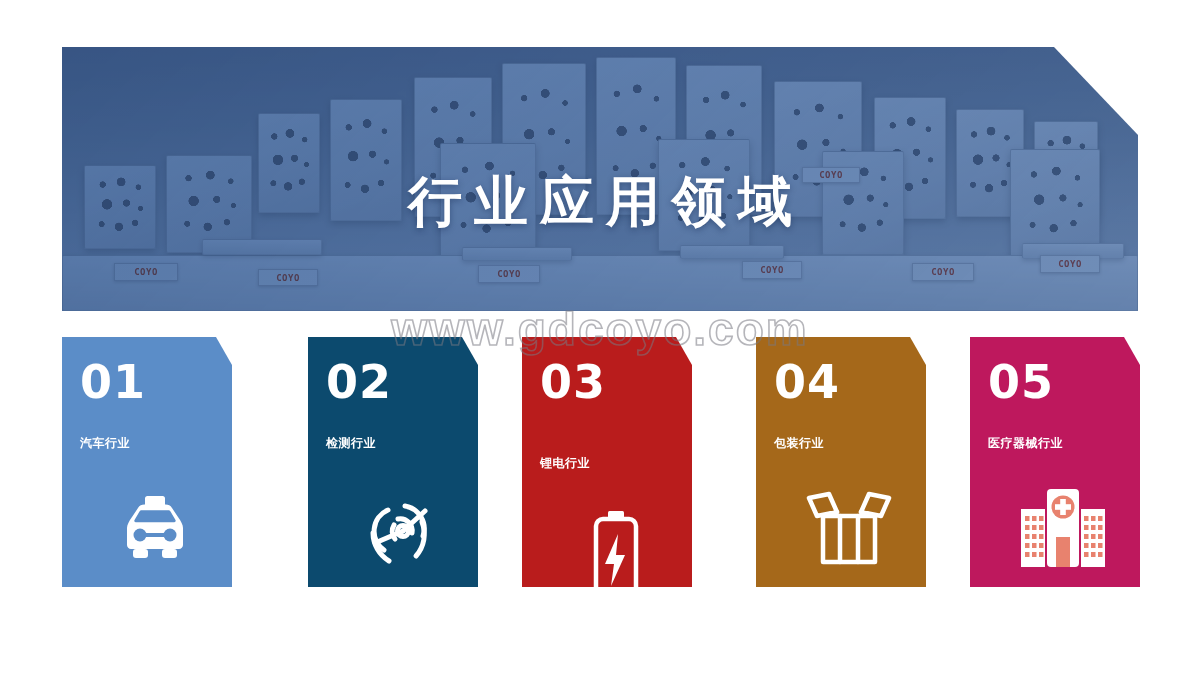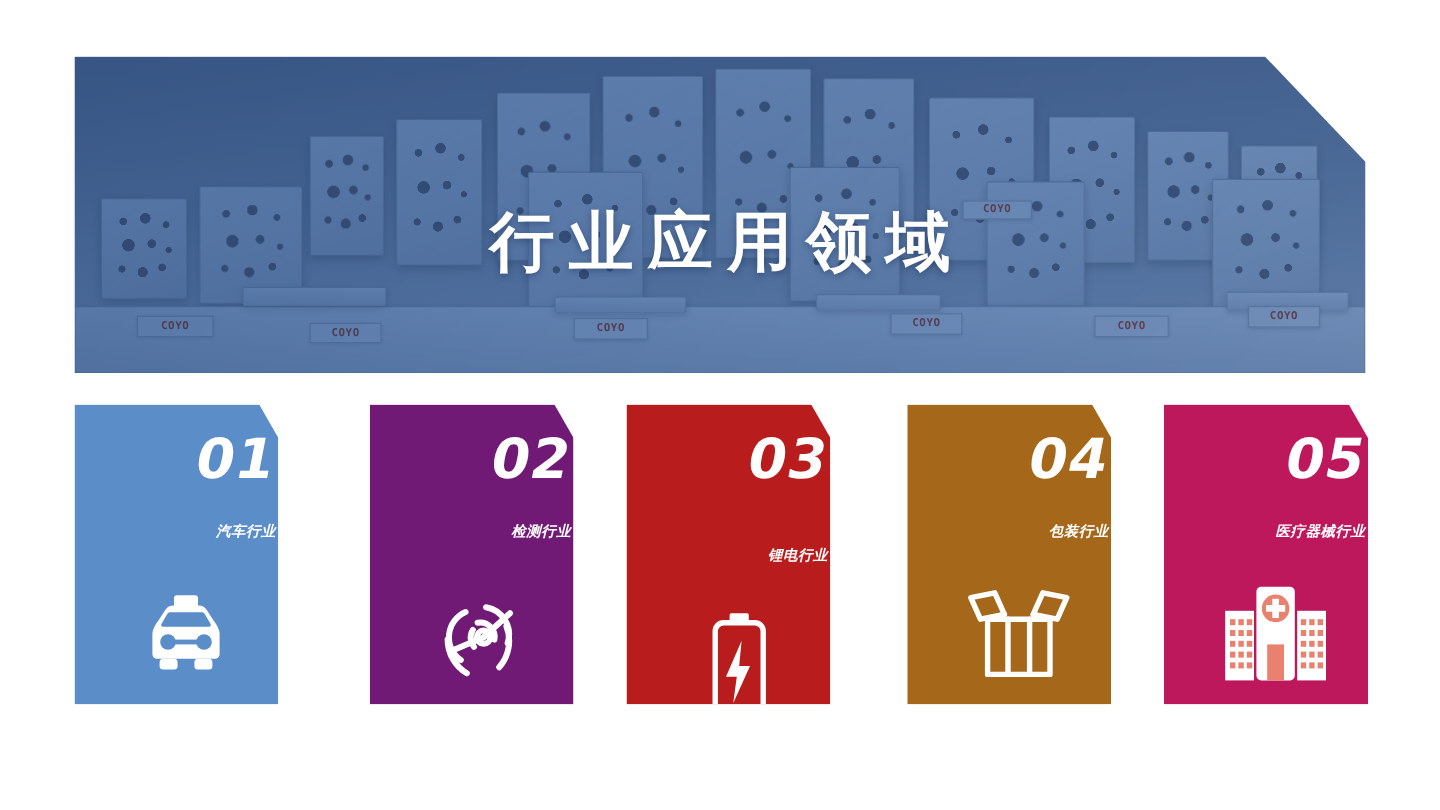--- a/index.html
+++ b/index.html
@@ -117,21 +117,21 @@
     gap:44px;
     z-index:20;
   }
   .card {
     position:relative;
     width:182px; height:250px;
     -webkit-clip-path: polygon(0 0, 154px 0, 100% 28px, 100% 100%, 0 100%);
     clip-path: polygon(0 0, 154px 0, 100% 28px, 100% 100%, 0 100%);
     color:#ffffff;
     padding:22px 2px 0 18px;
-    display:flex; flex-direction:column; align-items:flex-end;font-style:italic;
+    display:flex; flex-direction:column; align-items:flex-start;
   }
   .card-num {
     font-size:46px;
     font-weight:bold;
     line-height:1;
     letter-spacing:1px;
     font-family:"DejaVu Sans","Liberation Sans",sans-serif;
   }
   .card-label {
     margin-top:30px;
@@ -189,41 +189,42 @@
         <div class="coyo-label" style="left:850px; top:216px; width:62px; height:18px;">COYO</div>
         <div class="coyo-label" style="left:978px; top:208px; width:60px; height:18px;">COYO</div>
         <div class="coyo-label" style="left:740px; top:120px; width:58px; height:16px;">COYO</div>
       </div>
       <div class="hero-tint"></div>
       <div class="hero-tint2"></div>
     </div>
     <div class="hero-title">行业应用领域</div>
   </div>
 
+  <div class="watermark">www.gdcoyo.com</div>
 
   <div class="cards">
 
     <div class="card" style="background:#5B8DC8;">
       <div class="card-num">01</div>
       <div class="card-label">汽车行业</div>
       <div class="card-icon">
         <svg width="84" height="72" viewBox="0 0 84 72" fill="none">
           <rect x="32" y="4" width="20" height="12" rx="2.5" fill="#fff"></rect>
           <path d="M14 36c0-3 2-7 5-11l6-9c1.6-2.4 3.6-3.4 6.4-3.4h21.2c2.8 0 4.8 1 6.4 3.4l6 9c3 4 5 8 5 11v17c0 2.2-1.8 4-4 4H18c-2.2 0-4-1.8-4-4V36z" fill="#fff"></path>
           <path d="M26.5 19.5l-5 8.5c-.6 1 .1 2.3 1.3 2.3h38.4c1.2 0 1.9-1.3 1.3-2.3l-5-8.5c-.5-.8-1.3-1.3-2.2-1.3H28.7c-.9 0-1.7.5-2.2 1.3z" fill="#5B8DC8"></path>
           <circle cx="27" cy="43" r="6.5" fill="#5B8DC8"></circle>
           <circle cx="57" cy="43" r="6.5" fill="#5B8DC8"></circle>
           <rect x="27" y="41" width="30" height="4" fill="#5B8DC8"></rect>
           <rect x="20" y="57" width="15" height="9" rx="3" fill="#fff"></rect>
           <rect x="49" y="57" width="15" height="9" rx="3" fill="#fff"></rect>
         </svg>
       </div>
     </div>
 
-    <div class="card" style="background:#701a75;margin-left:32px;">
+    <div class="card" style="background:#0c4a6e;margin-left:32px;">
       <div class="card-num">02</div>
       <div class="card-label">检测行业</div>
       <div class="card-icon">
         <svg width="86" height="80" viewBox="0 0 86 80" fill="none" stroke="#fff" stroke-width="5" stroke-linecap="round">
           <path d="M47 18a23 23 0 0 1 18 30"></path>
           <path d="M26 62a23 23 0 0 1 4-40"></path>
           <path d="M40 31a12 12 0 0 1 14 14"></path>
           <path d="M37 51a12 12 0 0 1-1-14"></path>
           <circle cx="45" cy="43" r="5.5"></circle>
           <path d="M45 43l22-20"></path>

